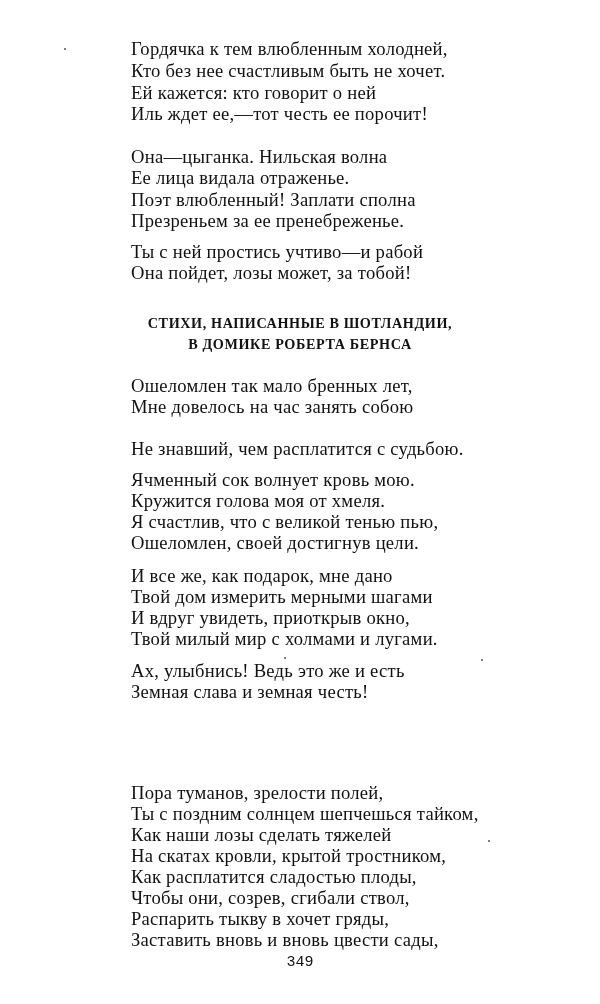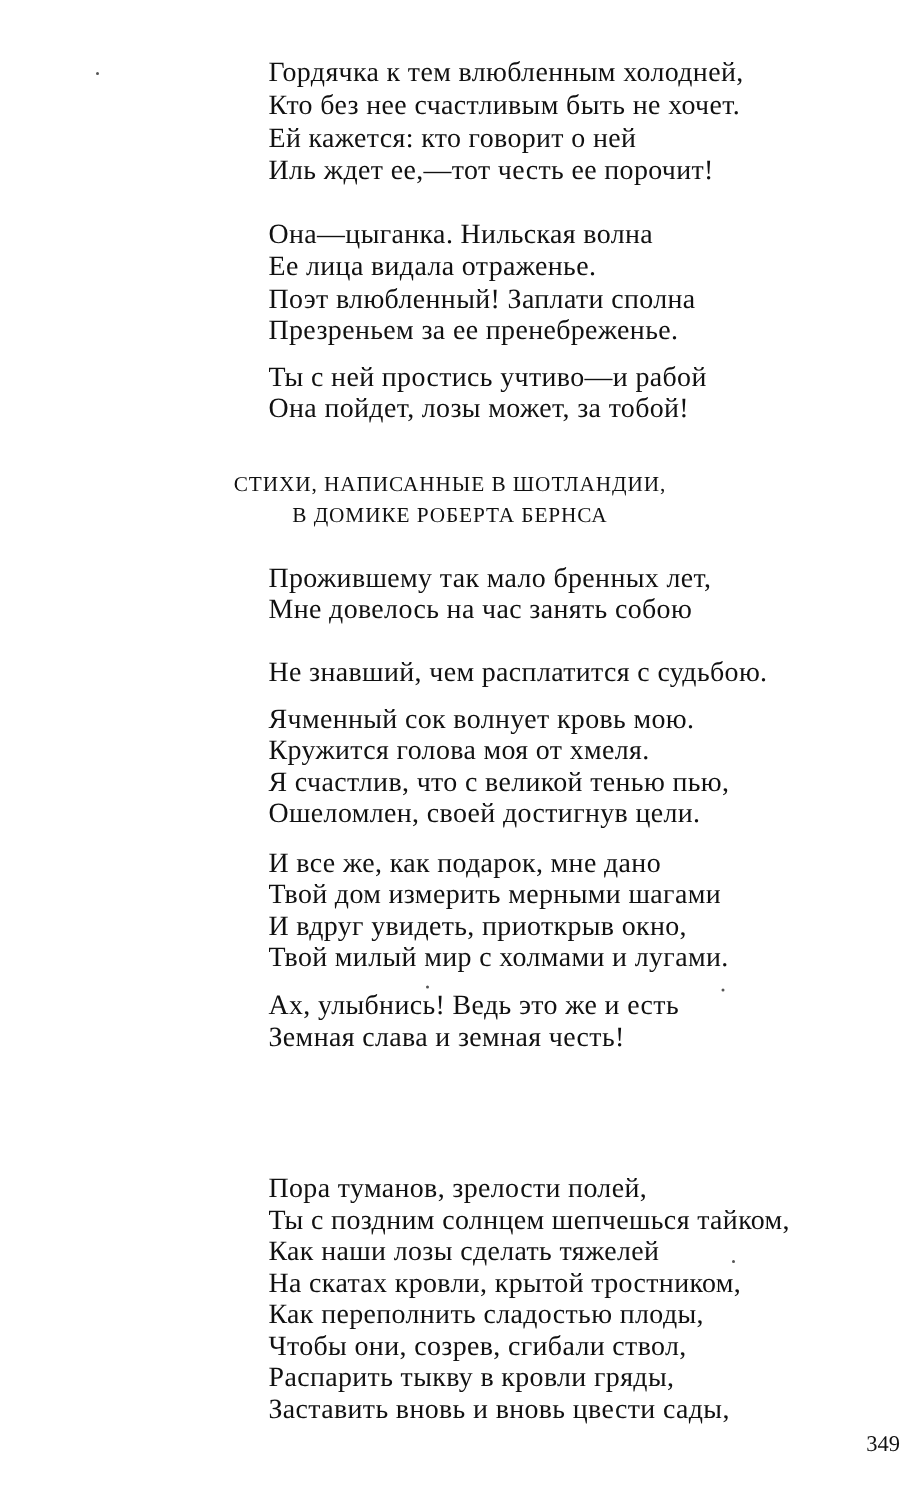--- a/index.html
+++ b/index.html
@@ -4,30 +4,30 @@
 <style>
   html, body { margin: 0; padding: 0; background: #ffffff; }
   body {
     width: 600px; height: 1004px; position: relative; overflow: hidden;
     font-family: "Liberation Serif", "DejaVu Serif", serif;
     color: #111111;
   }
   .page { position: absolute; left: 0; top: 0; width: 600px; height: 1004px; }
   .line {
     position: absolute; left: 131px; white-space: nowrap;
-    font-size: 18.6px; line-height: 21px; letter-spacing: 0.25px; margin-left: 48px;
+    font-size: 18.6px; line-height: 21px; letter-spacing: 0.25px;
   }
   .title {
     position: absolute; left: 0; width: 600px; text-align: center;
-    font-size: 14.2px; font-weight: normal; line-height: 21px; letter-spacing: 0.6px;
+    font-size: 14.2px; font-weight: bold; line-height: 21px; letter-spacing: 0.6px;
     white-space: nowrap;
   }
   .pagenum {
-    position: absolute; left: 0; width: 600px; text-align: right;
-    font-size: 15px; line-height: 18px;
+    position: absolute; left: 0; width: 600px; text-align: center;
+    font-size: 15px; line-height: 18px; font-family: Liberation Mono, monospace;
   }
   .speck { position: absolute; width: 2px; height: 2px; background: #555; border-radius: 1px; }
 </style>
 </head>
 <body>
 
 <div class="page">
 
   <div class="line" style="top:38px">Гордячка к тем влюбленным холодней,</div>
   <div class="line" style="top:60px">Кто без нее счастливым быть не хочет.</div>
@@ -38,21 +38,21 @@
   <div class="line" style="top:146px">Она—цыганка. Нильская волна</div>
   <div class="line" style="top:189px">Поэт влюбленный! Заплати сполна</div>
   <div class="line" style="top:210px">Презреньем за ее пренебреженье.</div>
 
   <div class="line" style="top:241px">Ты с ней простись учтиво—и рабой</div>
   <div class="line" style="top:262px">Она пойдет, лозы может, за тобой!</div>
 
   <div class="title" style="top:313px">СТИХИ, НАПИСАННЫЕ В ШОТЛАНДИИ,</div>
   <div class="title" style="top:334px">В ДОМИКЕ РОБЕРТА БЕРНСА</div>
 
-  <div class="line" style="top:375px">Прожившему так мало бренных лет,</div>
+  <div class="line" style="top:375px">Ошеломлен так мало бренных лет,</div>
   <div class="line" style="top:396px">Мне довелось на час занять собою</div>
   <div class="line" style="top:438px">Не знавший, чем расплатится с судьбою.</div>
 
   <div class="line" style="top:469px">Ячменный сок волнует кровь мою.</div>
   <div class="line" style="top:490px">Кружится голова моя от хмеля.</div>
   <div class="line" style="top:511px">Я счастлив, что с великой тенью пью,</div>
   <div class="line" style="top:532px">Ошеломлен, своей достигнув цели.</div>
 
   <div class="line" style="top:565px">И все же, как подарок, мне дано</div>
   <div class="line" style="top:586px">Твой дом измерить мерными шагами</div>
@@ -60,23 +60,23 @@
   <div class="line" style="top:628px">Твой милый мир с холмами и лугами.</div>
 
   <div class="line" style="top:660px">Ах, улыбнись! Ведь это же и есть</div>
   <div class="line" style="top:681px">Земная слава и земная честь!</div>
 
 
   <div class="line" style="top:782px">Пора туманов, зрелости полей,</div>
   <div class="line" style="top:803px">Ты с поздним солнцем шепчешься тайком,</div>
   <div class="line" style="top:824px">Как наши лозы сделать тяжелей</div>
   <div class="line" style="top:845px">На скатах кровли, крытой тростником,</div>
-  <div class="line" style="top:866px">Как переполнить сладостью плоды,</div>
+  <div class="line" style="top:866px">Как расплатится сладостью плоды,</div>
   <div class="line" style="top:887px">Чтобы они, созрев, сгибали ствол,</div>
-  <div class="line" style="top:908px">Распарить тыкву в кровли гряды,</div>
+  <div class="line" style="top:908px">Распарить тыкву в хочет гряды,</div>
   <div class="line" style="top:929px">Заставить вновь и вновь цвести сады,</div>
 
   <div class="pagenum" style="top:954px">349</div>
 
   <div class="speck" style="left:64px; top:48px"></div>
   <div class="speck" style="left:284px; top:657px"></div>
   <div class="speck" style="left:481px; top:659px"></div>
   <div class="speck" style="left:488px; top:840px"></div>
 </div>
 

